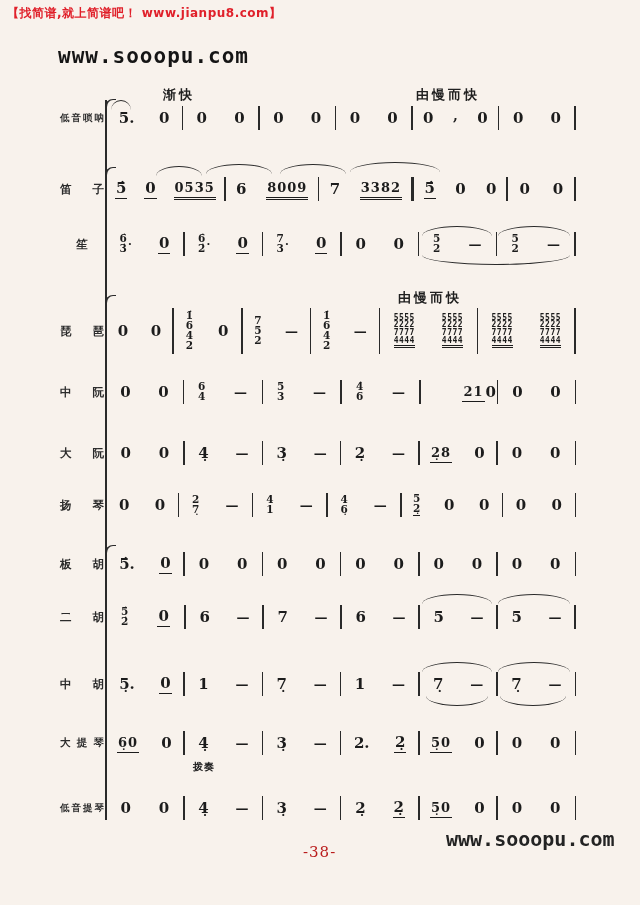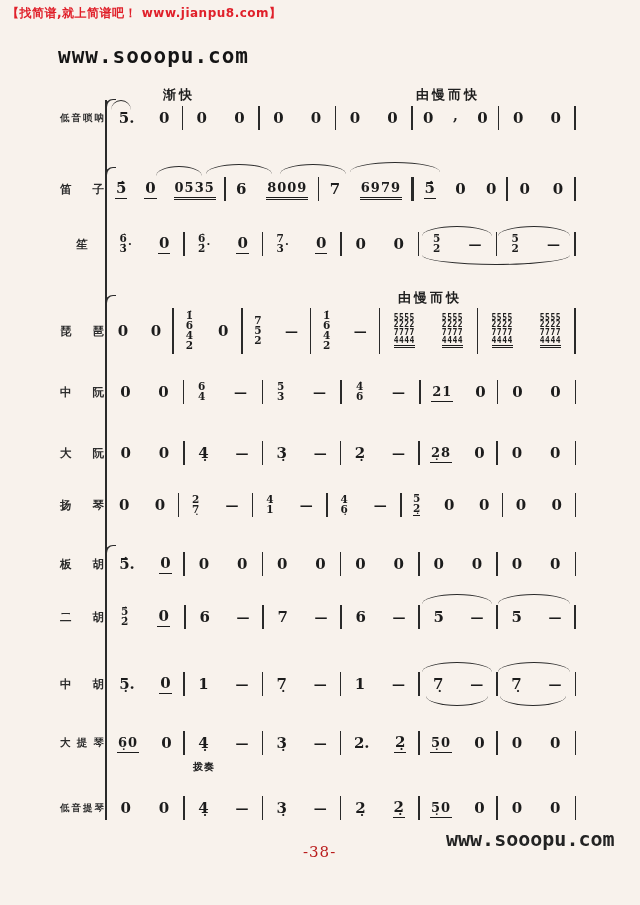--- a/index.html
+++ b/index.html
@@ -121,21 +121,21 @@
           <span class="note grp u2">0535</span>
         </span>
         <span class="bar"></span>
         <span class="measure" style="flex-grow: 3.6;">
           <span class="note">6</span>
           <span class="note grp u2">8009</span>
         </span>
         <span class="bar"></span>
         <span class="measure" style="flex-grow: 3.6;">
           <span class="note">7</span>
-          <span class="note grp u2">6979</span>
+          <span class="note grp u2">3382</span>
         </span>
         <span class="bar"></span>
         <span class="bar"></span>
         <span class="measure" style="flex-grow: 3.6;">
           <span class="note u1">5̇</span>
           <span class="note">0</span>
           <span class="note">0</span>
         </span>
         <span class="bar"></span>
         <span class="measure" style="flex-grow: 2.6;">
@@ -325,21 +325,21 @@
         <span class="measure" style="flex-grow: 2.65;">
           <span class="chwrap">
             <span class="chord">
               <span>4̇</span>
               <span>6</span>
             </span>
           </span>
           <span class="dash">—</span>
         </span>
         <span class="bar"></span>
-        <span class="measure" style="flex-grow: 2.6;">
+        <span class="measure" style="flex-grow: 2.6; justify-content: flex-end;">
           <span class="note grp u1">21</span>
           <span class="note">0</span>
         </span>
         <span class="bar"></span>
         <span class="measure" style="flex-grow: 2.6;">
           <span class="note">0</span>
           <span class="note">0</span>
         </span>
         <span class="bar"></span>
       </div>

